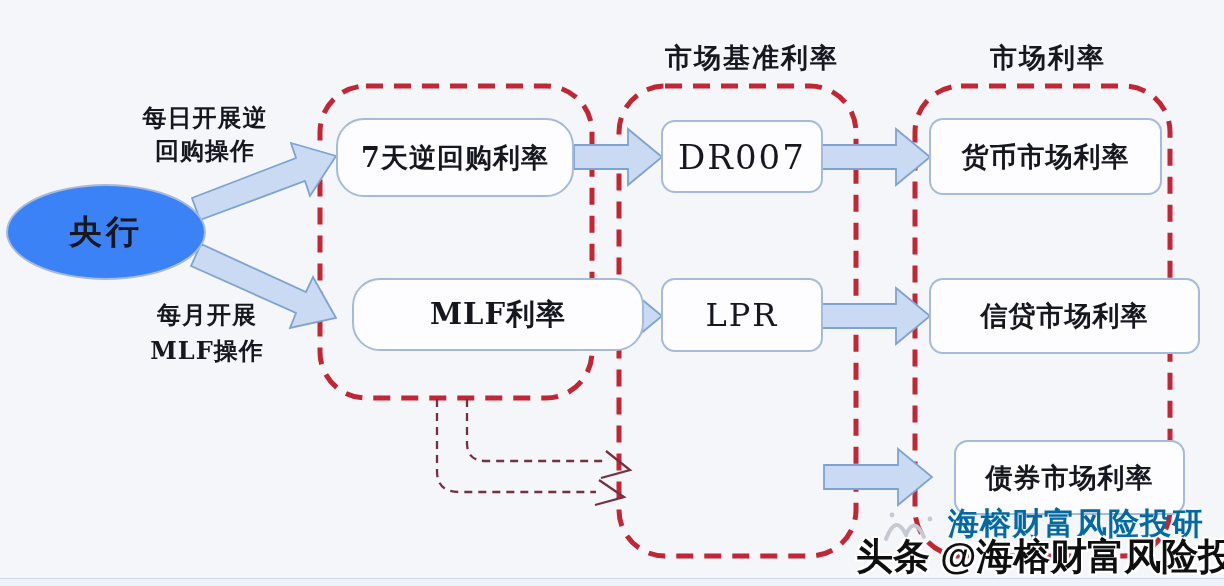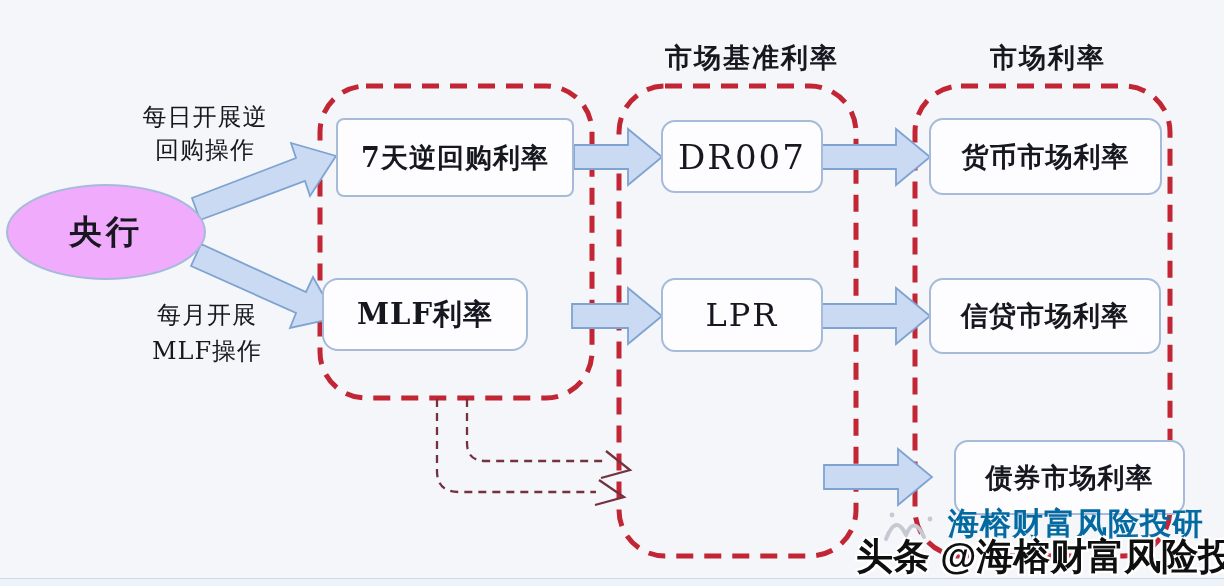--- a/index.html
+++ b/index.html
@@ -13,31 +13,31 @@
   .node{
     position:absolute;z-index:2;
     background:#fdfdff;border:2px solid #a6bad9;border-radius:14px;
     display:flex;align-items:center;justify-content:center;
     font-weight:bold;font-size:27px;letter-spacing:1px;
     box-sizing:border-box;
   }
   .node.latin{font-weight:normal;font-size:34px;letter-spacing:2px;}
   .ellipse{
     position:absolute;z-index:2;left:6px;top:184px;width:200px;height:96px;
-    background:#f0abfc;border:2px solid #a6bad9;border-radius:50%;
+    background:#3b82f6;border:2px solid #a6bad9;border-radius:50%;
     display:flex;align-items:center;justify-content:center;
     font-weight:bold;font-size:33px;letter-spacing:4px;box-sizing:border-box;
   }
   .group-title{
     position:absolute;z-index:2;top:40px;height:34px;
     font-weight:bold;font-size:27px;text-align:center;letter-spacing:2px;
   }
   .flow-label{
     position:absolute;z-index:2;
-    font-weight:normal;font-size:24px;text-align:center;line-height:33px;
+    font-weight:bold;font-size:24px;text-align:center;line-height:33px;
     letter-spacing:1px;
   }
   .bottom-strip{
     position:absolute;z-index:0;left:0;top:578px;width:1224px;height:8px;
     background:#eef2f9;border-top:1px solid #ccd7e9;
   }
   .wm-light{
     position:absolute;z-index:5;left:948px;top:503px;
     font-weight:bold;font-size:31px;letter-spacing:1px;color:#0369a1;
     white-space:nowrap;
@@ -90,28 +90,28 @@
     <div>回购操作</div>
   </div>
   <div class="flow-label" style="left:122px;top:297px;width:170px;line-height:36px;">
     <div>每月开展</div>
     <div>MLF操作</div>
   </div>
 
   <div class="group-title" style="left:622px;width:260px;">市场基准利率</div>
   <div class="group-title" style="left:938px;width:220px;">市场利率</div>
 
-  <div class="node" style="left:336px;top:118px;width:238px;height:79px;border-radius:8px;">7天逆回购利率</div>
-  <div class="node" style="left:322px;top:278px;width:206px;height:73px;border-radius:16px;font-size:29px;">MLF利率</div>
+  <div class="node" style="left:336px;top:118px;width:238px;height:79px;border-radius:28px;">7天逆回购利率</div>
+  <div class="node" style="left:352px;top:278px;width:292px;height:73px;border-radius:28px;font-size:29px;">MLF利率</div>
 
   <div class="node latin" style="left:661px;top:120px;width:162px;height:73px;">DR007</div>
   <div class="node latin" style="left:661px;top:278px;width:162px;height:74px;font-size:32px;">LPR</div>
 
   <div class="node" style="left:929px;top:118px;width:233px;height:77px;">货币市场利率</div>
-  <div class="node" style="left:929px;top:278px;width:232px;height:76px;">信贷市场利率</div>
+  <div class="node" style="left:929px;top:278px;width:271px;height:76px;">信贷市场利率</div>
   <div class="node" style="left:954px;top:440px;width:231px;height:75px;">债券市场利率</div>
 
   <svg class="wm-logo" width="58" height="42" viewBox="0 0 58 42">
     <path d="M6 34 Q16 8 26 30 Q34 10 44 32" fill="none" stroke="#c6c8d2" stroke-width="4" stroke-linecap="round"></path>
     <circle cx="12" cy="10" r="2.4" fill="#c6c8d2"></circle>
     <circle cx="50" cy="14" r="2.4" fill="#c6c8d2"></circle>
   </svg>
   <div class="wm-light">海榕财富风险投研</div>
   <div class="wm-dark">头条 @海榕财富风险投研</div>
 

